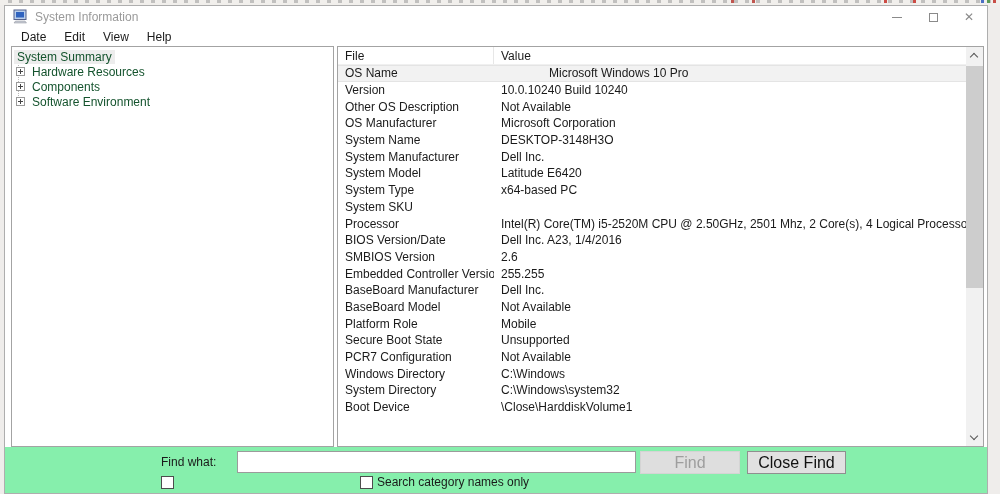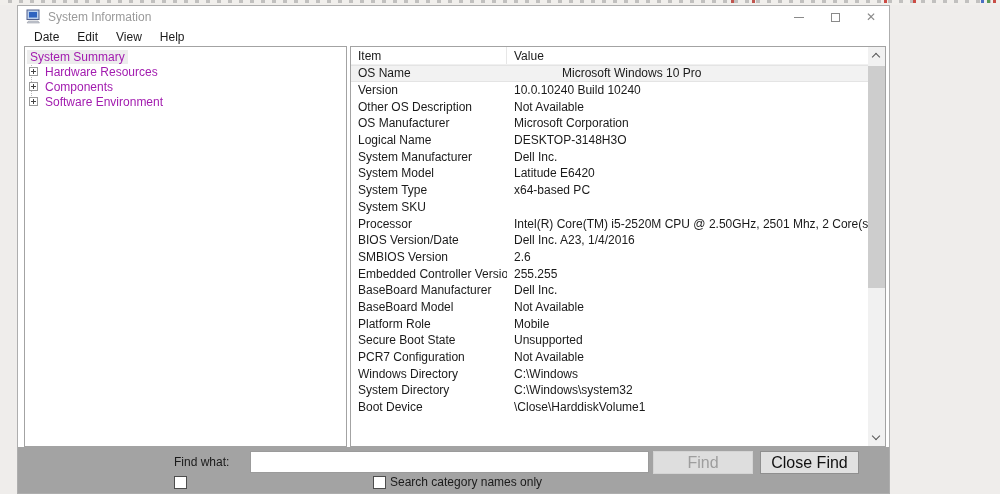--- a/index.html
+++ b/index.html
@@ -6,21 +6,21 @@
   html,body { width:1000px; height:494px; overflow:hidden;
     font-family:"Liberation Sans","DejaVu Sans",sans-serif; background:#efedeb; }
 
   
   .bgstrip { position:absolute; top:0; left:0; width:1000px; height:5px; background:#f1efec; }
   .bgstrip .dashes { position:absolute; top:0; left:8px; right:8px; height:3px; opacity:.55;
     background:repeating-linear-gradient(90deg,#9a9a9a 0 4px,transparent 4px 11px); }
   .bgstrip .dot { position:absolute; top:0; width:3px; height:3px; }
 
   
-  .window { position:absolute; top:5px; left:17px; width:873px; height:489px;
+  .window { position:absolute; top:5px; left:4px; width:984px; height:489px;
     background:#fff; border:1px solid #aeaeae; }
   .titlebar { position:absolute; top:0; left:0; right:0; height:22px; background:#fff; }
   .title-icon { position:absolute; left:8px; top:3px; width:16px; height:16px; }
   .title-text { position:absolute; left:30px; top:4px; font-size:12px; color:#9a9a9a; white-space:nowrap; }
   .win-controls { position:absolute; right:0; top:0; height:22px; display:flex; }
   .win-btn { width:36px; height:22px; display:flex; align-items:center; justify-content:center; color:#8a8a8a; }
   .glyph-min { width:10px; height:1px; background:#8a8a8a; }
   .glyph-max { width:9px; height:9px; border:1px solid #8a8a8a; background:transparent; }
   .glyph-close { font-size:12px; line-height:1; color:#8a8a8a; }
 
@@ -28,21 +28,21 @@
     align-items:center; padding-left:7px; background:#fff; }
   .menu-item { padding:0 9px; font-size:12px; color:#1a1a1a; height:100%; display:flex; align-items:center; cursor:default; }
 
   .content { position:absolute; top:40px; left:0; right:0; height:401px; background:#fff; }
 
   
   .tree-pane { position:absolute; left:6px; top:0; width:323px; height:401px;
     border:1px solid #a3a3a3; background:#fff; overflow:hidden; }
   .tree { position:relative; padding:2px 0 0 2px; }
   .tree-vline { position:absolute; left:6px; top:15px; height:44px; border-left:1px dotted #b8b8b8; }
-  .tree-item { position:relative; height:15px; display:flex; align-items:center; font-size:12px; color:#a21caf; cursor:default; }
+  .tree-item { position:relative; height:15px; display:flex; align-items:center; font-size:12px; color:#14532d; cursor:default; }
   .tree-item .label { padding:0 3px; white-space:nowrap; line-height:14px; }
   .tree-item.selected .label { background:#ededed; }
   .tree-item .expander { display:none; position:relative; width:9px; height:9px; border:1px solid #9a9a9a;
     background:#fff; margin-left:2px; margin-right:4px; flex:0 0 auto; }
   .tree-item.expandable .expander { display:block; }
   .tree-item .expander::before { content:""; position:absolute; left:1px; top:3px; width:5px; height:1px; background:#444; }
   .tree-item .expander::after  { content:""; position:absolute; left:3px; top:1px; width:1px; height:5px; background:#444; }
 
   
   .list-pane { position:absolute; left:332px; top:0; right:3px; height:401px;
@@ -61,21 +61,21 @@
   
   .scrollbar { position:absolute; top:0; right:0; width:17px; height:100%; background:#f1f1f1; }
   .sb-btn { position:absolute; left:0; width:17px; height:17px; }
   .sb-btn.up { top:0; } .sb-btn.down { bottom:0; }
   .chev { position:absolute; left:5px; width:6px; height:6px; border-left:1px solid #555; border-top:1px solid #555; }
   .sb-btn.up .chev { top:7px; transform:rotate(45deg); }
   .sb-btn.down .chev { top:4px; transform:rotate(225deg); }
   .sb-thumb { position:absolute; left:0; top:19px; width:17px; height:222px; background:#cdcdcd; }
 
   
-  .findbar { position:absolute; left:0; right:0; bottom:0; height:46px; background:#a3a3a3; }
+  .findbar { position:absolute; left:0; right:0; bottom:0; height:46px; background:#86efac; }
   .find-label { position:absolute; left:156px; top:8px; font-size:12px; color:#1a1a1a; }
   .find-input { position:absolute; left:232px; top:4px; width:399px; height:22px;
     border:1px solid #9b9b9b; background:#fff; font-size:12px; padding:0 4px; outline:none;
     font-family:"Liberation Sans","DejaVu Sans",sans-serif; }
   .btn { position:absolute; top:4px; height:23px; font-size:16px; display:flex; align-items:center;
     justify-content:center; font-family:"Liberation Sans","DejaVu Sans",sans-serif; cursor:default; }
   .btn-find { left:635px; width:100px; background:#dedede; border:1px solid #d4d4d4; color:#9e9e9e; }
   .btn-close { left:742px; width:99px; background:#e1e1e1; border:1px solid #8f8f8f; color:#111; }
   .cbx { position:absolute; top:29px; width:13px; height:13px; border:1px solid #4d4d4d; background:#fff; }
   .cbx-label { position:absolute; top:29px; font-size:12px; color:#1a1a1a; line-height:13px; }
@@ -144,42 +144,42 @@
           </div>
           <div class="tree-item expandable">
             <span class="expander"></span>
             <span class="label">Software Environment</span>
           </div>
       </div>
     </div>
 
     <div class="list-pane">
       <div class="lv-header">
-        <div class="hcol item">Item</div>
+        <div class="hcol item">File</div>
         <div class="hcol value">Value</div>
       </div>
       <div class="lv-body">
         <div class="lv-row selected">
             <div class="cell item">OS Name</div>
             <div class="cell value">Microsoft Windows 10 Pro</div>
           </div>
           <div class="lv-row">
             <div class="cell item">Version</div>
             <div class="cell value">10.0.10240 Build 10240</div>
           </div>
           <div class="lv-row">
             <div class="cell item">Other OS Description</div>
             <div class="cell value">Not Available</div>
           </div>
           <div class="lv-row">
             <div class="cell item">OS Manufacturer</div>
             <div class="cell value">Microsoft Corporation</div>
           </div>
           <div class="lv-row">
-            <div class="cell item">Logical Name</div>
+            <div class="cell item">System Name</div>
             <div class="cell value">DESKTOP-3148H3O</div>
           </div>
           <div class="lv-row">
             <div class="cell item">System Manufacturer</div>
             <div class="cell value">Dell Inc.</div>
           </div>
           <div class="lv-row">
             <div class="cell item">System Model</div>
             <div class="cell value">Latitude E6420</div>
           </div>

